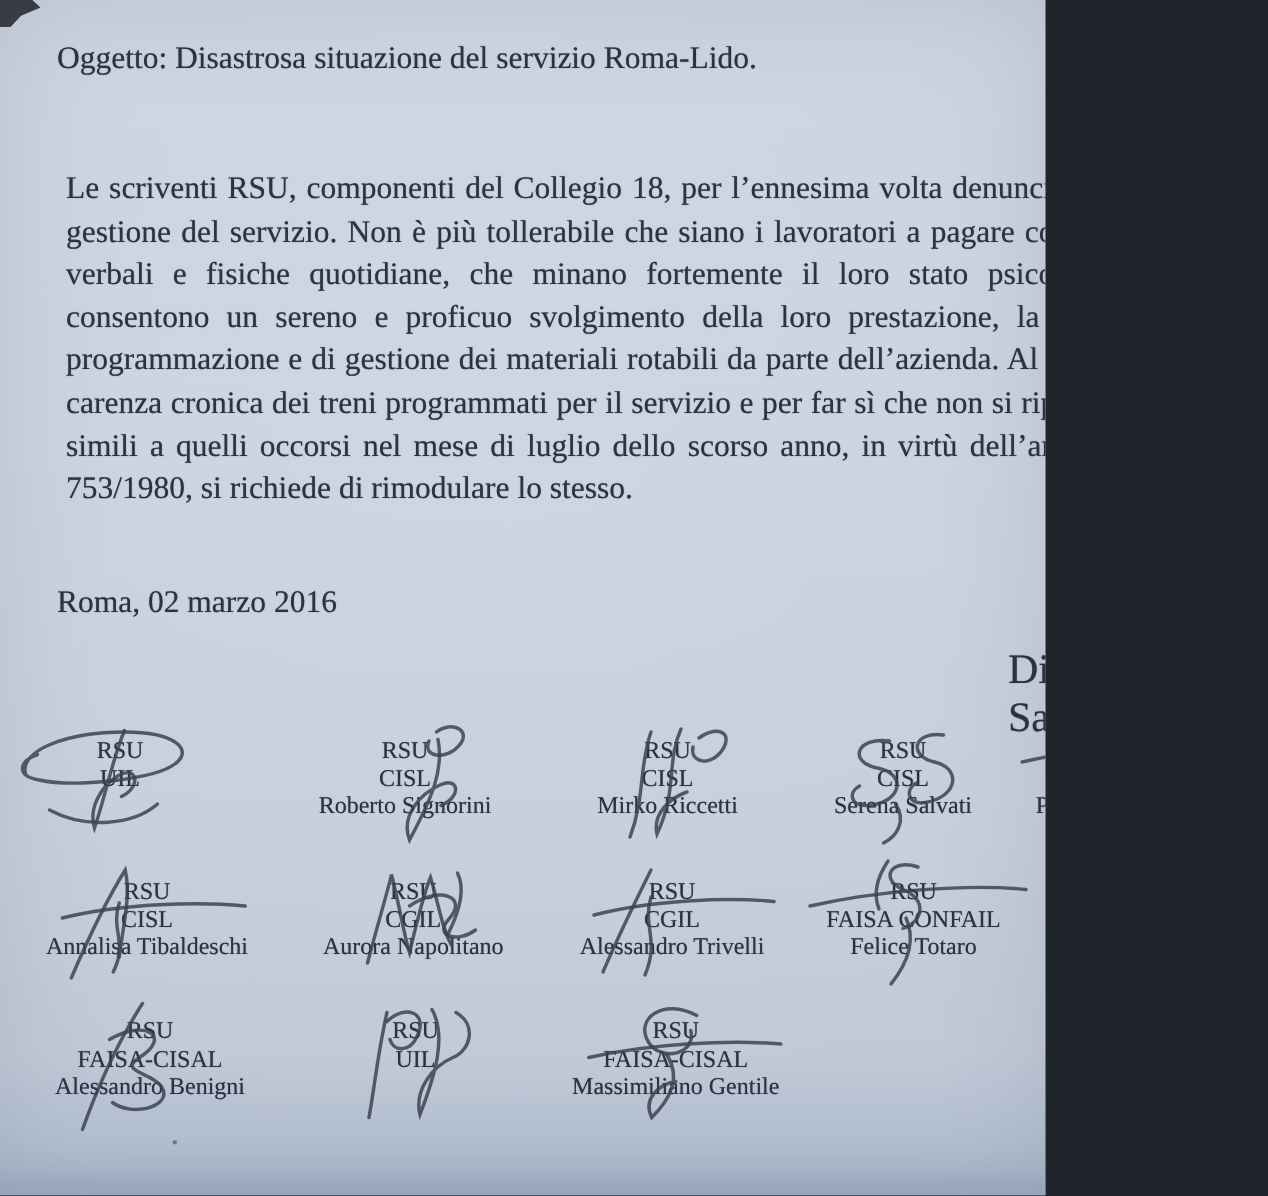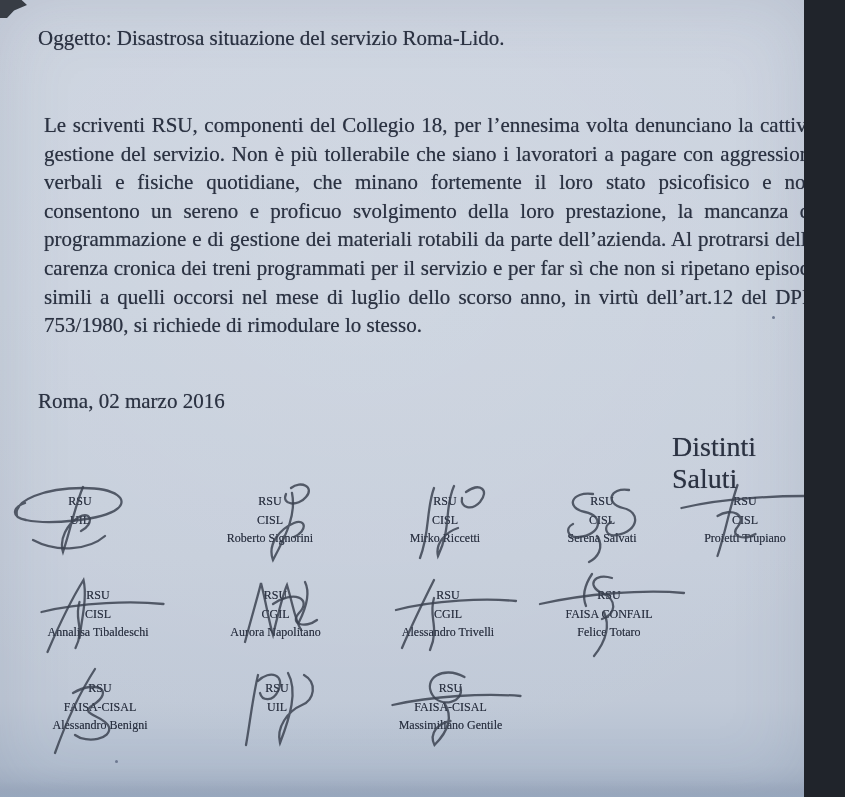--- a/index.html
+++ b/index.html
@@ -2,21 +2,21 @@
 <html style="--paper: #c9d1dd; --ink: #2b3242; --sig-ink: #3a4150;"><head>
 <meta charset="utf-8">
 <style>
   :root{
     --paper:#c9d1dd;
     --ink:#2b3242;
     --sig-ink:#3a4150;
   }
   html,body{margin:0;padding:0;background:#20242b;}
   .photo{
-    position:relative;width:804px;height:797px;overflow:hidden;
+    position:relative;width:697px;height:797px;overflow:hidden;
     background:
       radial-gradient(130% 110% at 45% 32%, rgba(255,255,255,.10), rgba(0,0,0,0) 62%),
       linear-gradient(180deg,#ccd3df 0%, #cad2de 38%, #c6cedb 70%, #c0c9d7 88%, #b3bfd0 96%, #a2b0c4 100%);
     box-shadow: inset 0 0 70px rgba(88,100,126,.17);
     font-family:"Liberation Serif", serif;
     color:var(--ink);
   }
   .corner-mark{
     position:absolute;top:0;left:0;width:27px;height:18px;
     background:#383d45;
@@ -27,21 +27,21 @@
     position:absolute;left:0;bottom:0;width:100%;height:16px;
     background:linear-gradient(180deg, rgba(150,163,185,0) 0%, rgba(150,163,185,.5) 55%, #97a7bd 100%);
   }
   .txt{position:absolute;text-shadow:0 0 .7px rgba(43,50,66,.65);}
   .subject{left:38px;top:26px;font-size:21px;}
   .body-text{left:44px;top:111px;width:772px;font-size:21px;line-height:28.6px;text-align:justify;}
   .dateline{left:38px;top:389px;font-size:21px;text-align:right;}
   .closing{left:672px;top:431px;font-size:28px;}
   .sig-block{
     position:absolute;text-align:center;
-    font-size:12px;line-height:18.5px;
+    font-size:16px;line-height:18.5px;
     text-shadow:0 0 .6px rgba(43,50,66,.6);
   }
   .scrib{position:absolute;top:-14px;left:50%;transform:translateX(-50%);pointer-events:none;}
   .scrib path{fill:none;stroke:var(--sig-ink);stroke-width:2.3;stroke-linecap:round;opacity:.84;}
 </style>
 </head>
 <body>
 
 <div class="photo">
 

